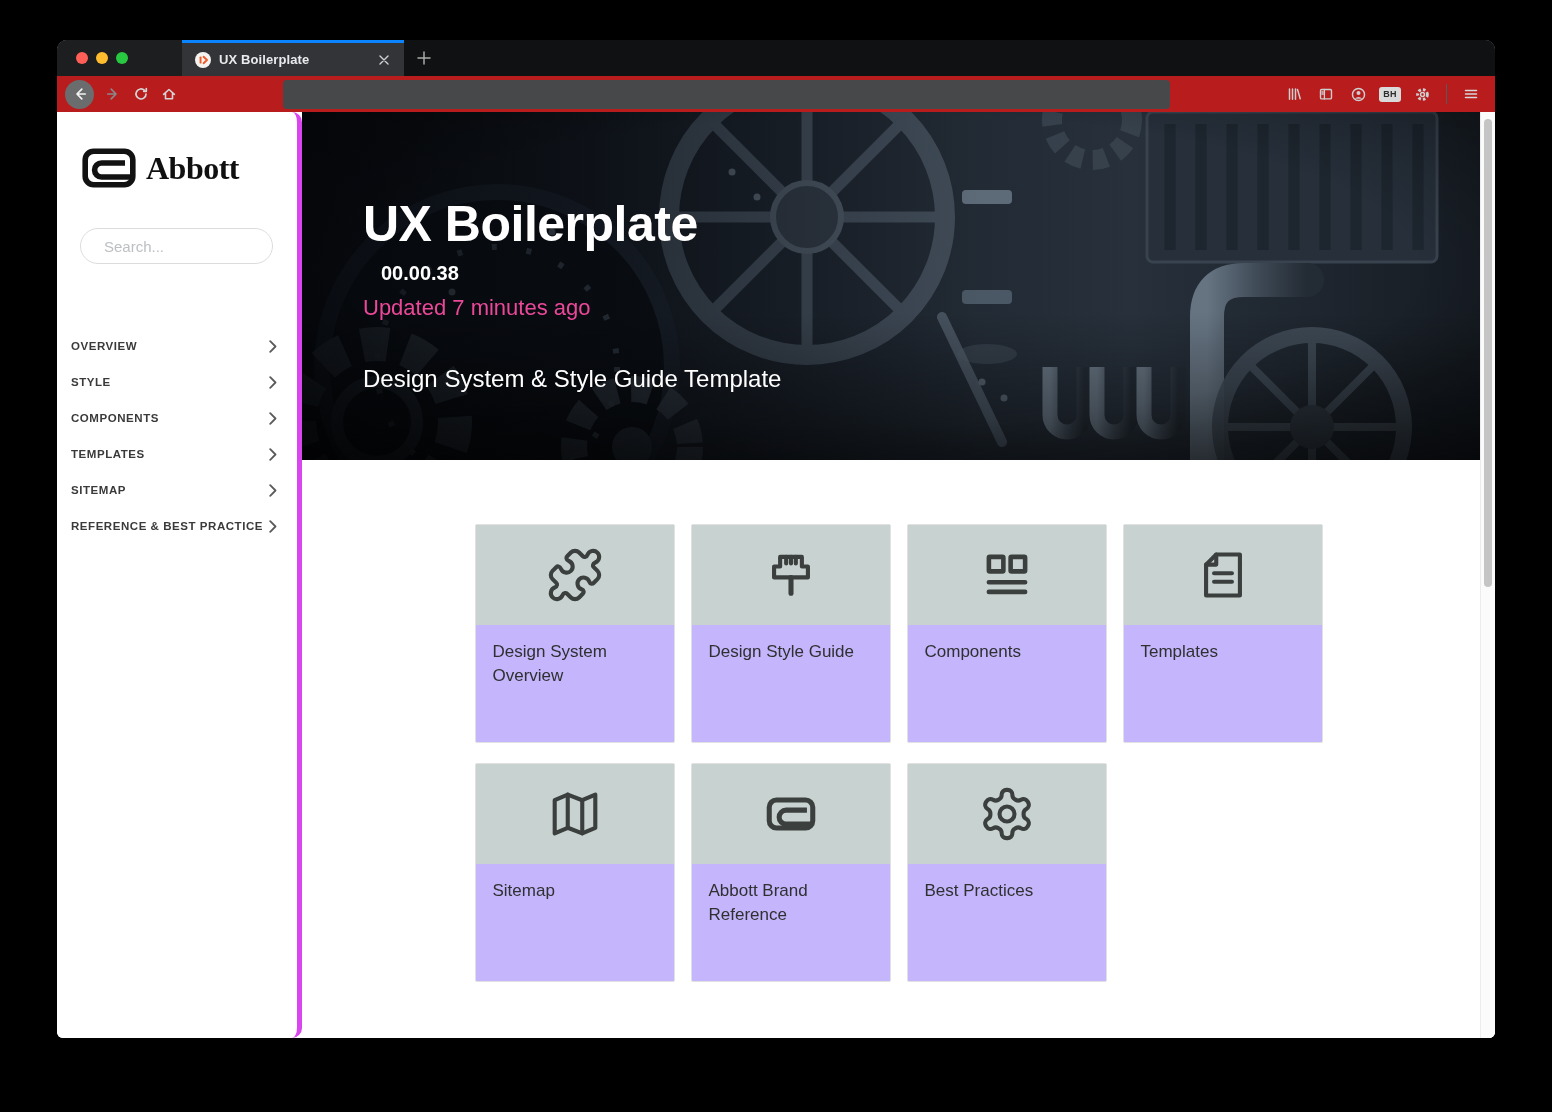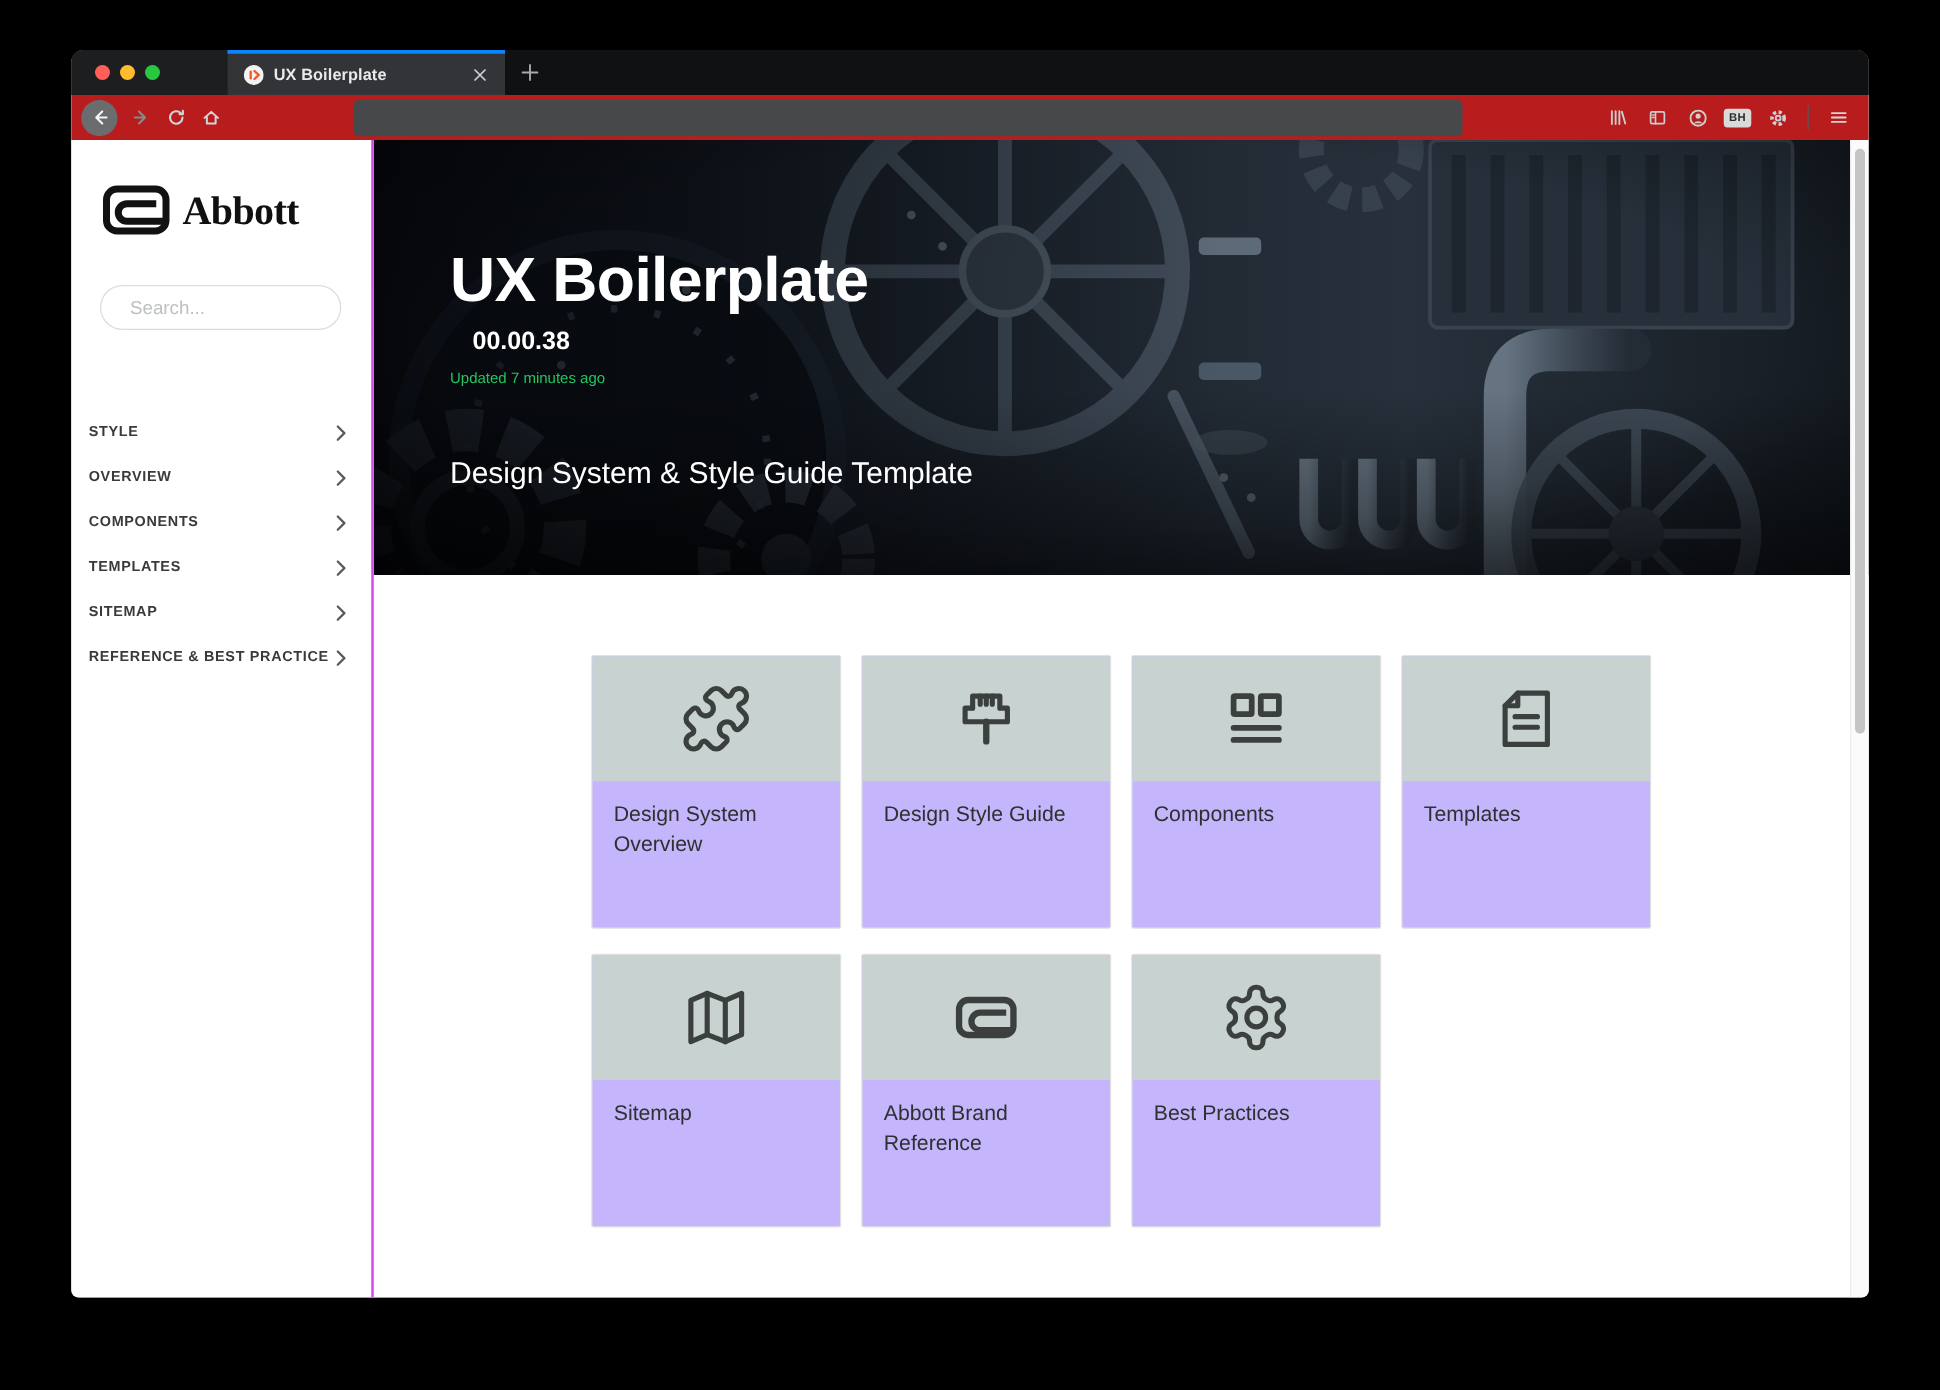--- a/index.html
+++ b/index.html
@@ -33,21 +33,21 @@
   .urlbar{
     width:887px;height:29px;flex:none;margin-left:100px;background:#47484a;border:none;border-radius:4px;
     color:#ddd;font-size:13px;padding:0 10px;box-sizing:border-box;outline:none;
     font-family:"Liberation Sans","DejaVu Sans",sans-serif;
   }
   .tool-right{margin-left:auto;display:flex;align-items:center;gap:4px;}
   .bh-badge{width:22px;height:15px;background:#d9dbda;border-radius:3px;color:#2b2d2c;font-size:9px;font-weight:700;display:flex;align-items:center;justify-content:center;letter-spacing:.2px;}
   .tb-divider{width:1px;height:20px;background:#57595b;margin:0 6px;}
   
   .content{flex:1;display:flex;background:#fff;position:relative;overflow:hidden;}
-  .sidebar{width:240px;flex:none;border-right:2px solid #d946ef;box-sizing:content-box;padding-top:36px;}
+  .sidebar{width:240px;flex:none;border-right:5px solid #d946ef;box-sizing:content-box;padding-top:36px;border-radius:10px;}
   .brand{display:flex;align-items:center;gap:10px;margin-left:25px;}
   .brand-word{font-family:"Liberation Serif","DejaVu Serif",serif;font-weight:700;font-size:32px;color:#101010;letter-spacing:-.5px;}
   .search{
     margin:40px 24px 0 23px;height:36px;border:1.5px solid #dcdcdc;border-radius:19px;
     display:flex;align-items:center;padding:12px 12px;gap:9px;box-sizing:border-box;background:#fff;
   }
   .search input{border:none;outline:none;flex:1;font-size:15px;color:#444;background:transparent;font-family:"Liberation Sans","DejaVu Sans",sans-serif;}
   .search input::placeholder{color:#bcc0c2;}
   .nav{margin-top:64px;}
   .nav-item{
@@ -55,21 +55,21 @@
     padding:0 20px 0 14px;cursor:pointer;
   }
   .nav-label{font-size:11.5px;font-weight:700;letter-spacing:.55px;color:#3a3a3a;}
   
   .main{flex:1;position:relative;overflow:hidden;}
   .hero{position:relative;height:348px;overflow:hidden;background:#141a21;}
   .hero svg.bgart{position:absolute;inset:0;display:block;}
   .hero-text{position:absolute;left:61px;top:0;right:40px;color:#fff;}
   .hero-title{position:absolute;top:83px;left:0;margin:0;font-size:50px;font-weight:700;letter-spacing:-.5px;white-space:nowrap;}
   .hero-version{position:absolute;top:150px;left:0;font-size:20px;font-weight:700;margin-left:18px;}
-  .hero-updated{position:absolute;top:183px;left:0;font-size:12px;color:#22c55e;}
+  .hero-updated{position:absolute;top:183px;left:0;font-size:22px;color:#ec4899;}
   .hero-subtitle{position:absolute;top:253px;left:0;font-size:24px;font-weight:400;}
   .cards{width:848px;margin:64px auto 0;display:flex;flex-wrap:wrap;gap:20px 16px;}
   .card{
     width:200px;min-height:219px;background:#c4b5fd;border:1px solid #e1e1e1;border-radius:2px;
     box-sizing:border-box;cursor:pointer;display:flex;flex-direction:column;
   }
   .card-head{height:100px;flex:none;background:#c8d2d1;display:flex;align-items:center;justify-content:center;}
   .card-body{padding:15px 17px;font-size:17px;line-height:1.42;color:#303030;}
   .cicon{stroke:#3b403f;fill:none;stroke-width:1.7;stroke-linecap:round;stroke-linejoin:round;}
   
@@ -184,27 +184,27 @@
       <div class="search">
         <svg width="18" height="18" viewBox="0 0 16 16">
             <circle cx="7" cy="7" r="4.6" stroke="#9b9fa1" stroke-width="1.5" fill="none"></circle>
             <path d="M10.6 10.6 L14 14" stroke="#9b9fa1" stroke-width="1.5" stroke-linecap="round"></path>
           </svg>
         <input type="text" placeholder="Search..." style="">
       </div>
 
       <div class="nav">
         <div class="nav-item">
+          <span class="nav-label">OVERVIEW</span>
+          <svg width="8" height="13" viewBox="0 0 8 13">
+              <path d="M1.2 1.2 L6.5 6.5 L1.2 11.8" stroke="#5a5a5a" stroke-width="1.8" fill="none" stroke-linecap="round" stroke-linejoin="round"></path>
+            </svg>
+        </div>
+        <div class="nav-item">
           <span class="nav-label">STYLE</span>
-          <svg width="8" height="13" viewBox="0 0 8 13">
-              <path d="M1.2 1.2 L6.5 6.5 L1.2 11.8" stroke="#5a5a5a" stroke-width="1.8" fill="none" stroke-linecap="round" stroke-linejoin="round"></path>
-            </svg>
-        </div>
-        <div class="nav-item">
-          <span class="nav-label">OVERVIEW</span>
           <svg width="8" height="13" viewBox="0 0 8 13">
               <path d="M1.2 1.2 L6.5 6.5 L1.2 11.8" stroke="#5a5a5a" stroke-width="1.8" fill="none" stroke-linecap="round" stroke-linejoin="round"></path>
             </svg>
         </div>
         <div class="nav-item">
           <span class="nav-label">COMPONENTS</span>
           <svg width="8" height="13" viewBox="0 0 8 13">
               <path d="M1.2 1.2 L6.5 6.5 L1.2 11.8" stroke="#5a5a5a" stroke-width="1.8" fill="none" stroke-linecap="round" stroke-linejoin="round"></path>
             </svg>
         </div>

